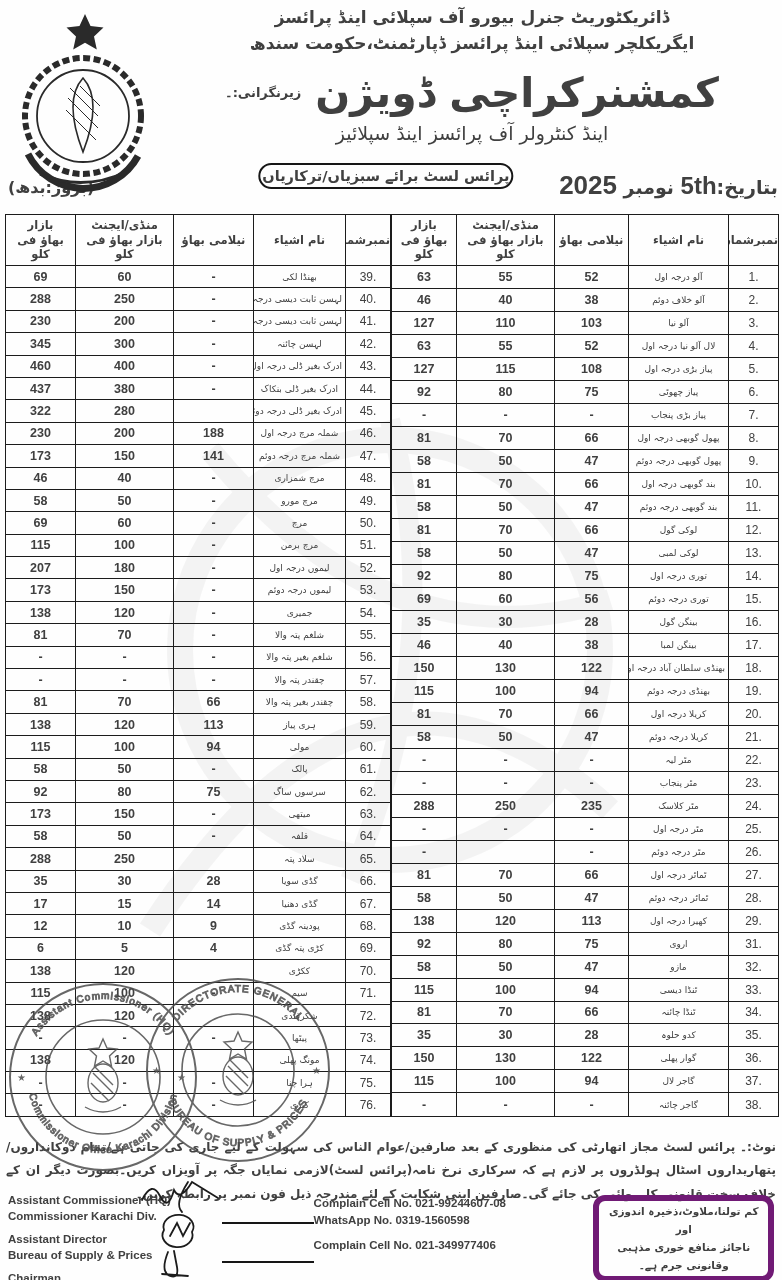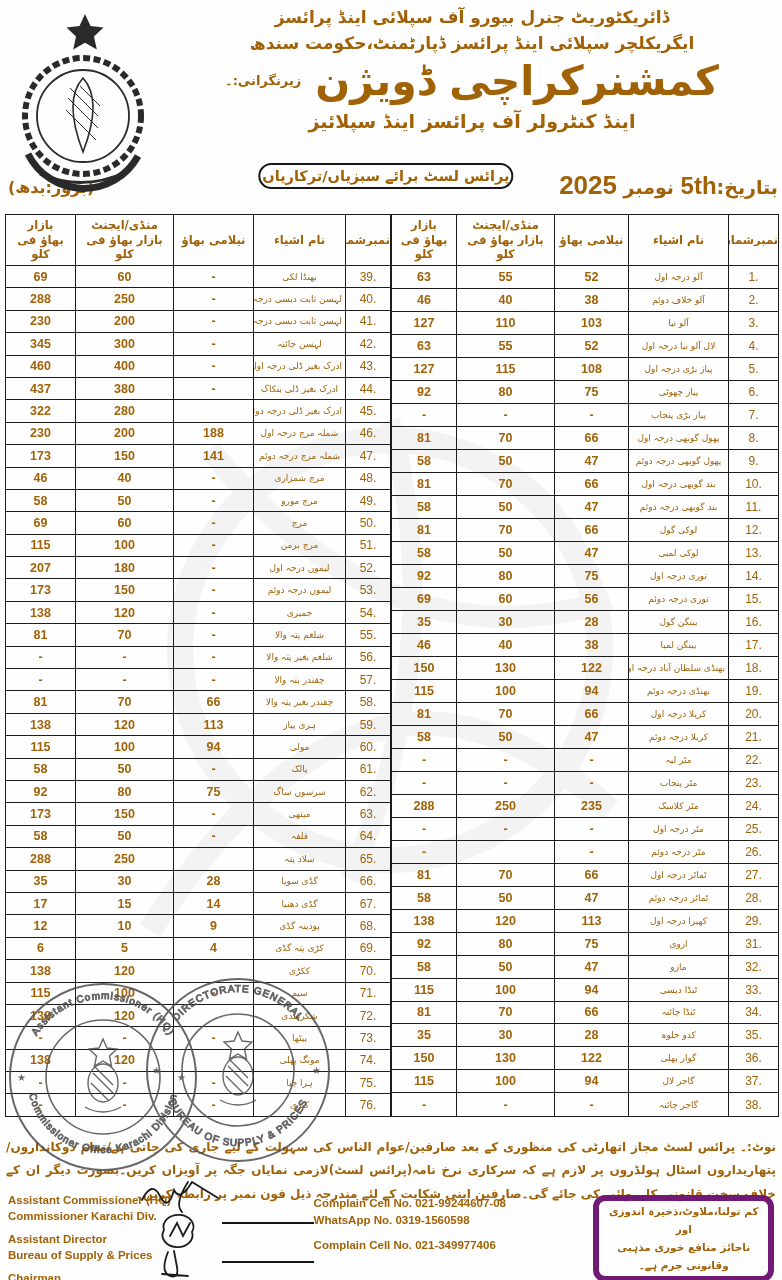--- a/index.html
+++ b/index.html
@@ -1,26 +1,26 @@
 <!DOCTYPE html>
 <html><head>
 <meta charset="utf-8">
 <style>
   html,body{margin:0;padding:0;background:#e8e8e8;}
   .page{position:relative;width:782px;height:1280px;margin:0 auto;background:#fefefe;
-        overflow:hidden;font-family:"Liberation Sans",sans-serif;color:#a16207;}
+        overflow:hidden;font-family:"Liberation Sans",sans-serif;color:#404040;}
   
   .hdr{position:absolute;top:4px;left:168px;right:6px;text-align:center;}
   .org-line{font-family:"DejaVu Sans",sans-serif;font-weight:bold;font-size:17px;
             direction:rtl;line-height:1.55;}
-  .title-row{display:flex;justify-content:center;align-items:center;gap:14px;margin-top:0;}
+  .title-row{display:flex;justify-content:center;align-items:center;gap:14px;margin-top:12px;}
   .supervision{font-family:"DejaVu Sans",sans-serif;font-size:13px;font-weight:bold;direction:rtl;}
   .main-title{font-family:"DejaVu Sans",sans-serif;font-size:41px;font-weight:900;
               direction:rtl;letter-spacing:-1px;}
-  .subtitle{font-family:"DejaVu Sans",sans-serif;font-size:19px;font-weight:bold;
+  .subtitle{font-family:"DejaVu Sans",sans-serif;font-size:19px;font-weight:normal;
             direction:rtl;margin-top:5px;}
   .box-title{position:absolute;top:163px;left:50%;transform:translateX(-52%);
              border:2px solid #161616;border-radius:14px;padding:3px 2px;
              font-family:"DejaVu Sans",sans-serif;font-size:14.5px;font-weight:bold;direction:rtl;}
   .date-right{position:absolute;top:170px;right:4px;direction:rtl;
               font-family:"DejaVu Sans",sans-serif;font-size:19px;font-weight:bold;}
   .date-right .year{font-size:26px;font-family:"Liberation Sans",sans-serif;font-weight:bold;}
   .date-right .dnum{font-family:"Liberation Sans",sans-serif;font-size:24px;}
   .day-left{position:absolute;top:178px;left:8px;direction:rtl;
             font-family:"DejaVu Sans",sans-serif;font-size:16px;font-weight:bold;}

